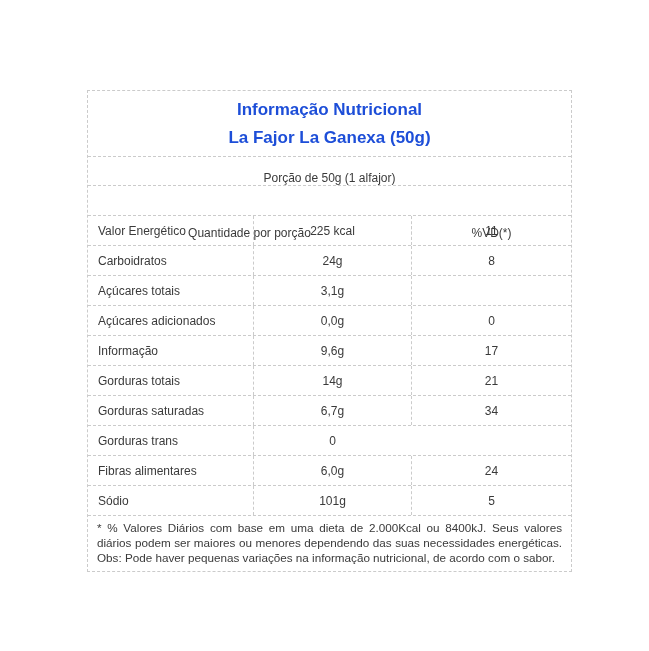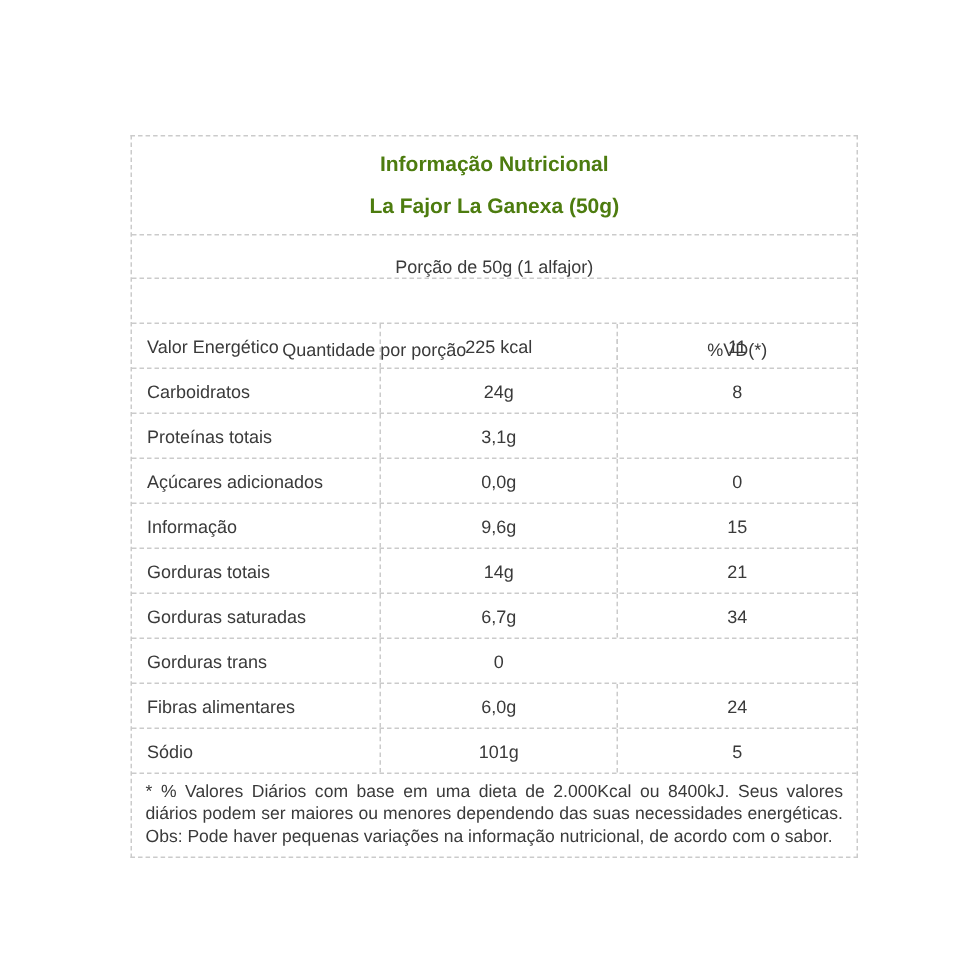--- a/index.html
+++ b/index.html
@@ -33,22 +33,22 @@
     height: 65px;
     display: flex;
     flex-direction: column;
     align-items: center;
     justify-content: center;
     gap: 15px;
     text-align: center;
   }
   .title-line {
     font-weight: bold;
-    color: #4d7c0f;
-    font-size: 14px;
+    color: #1d4ed8;
+    font-size: 17px;
     line-height: 13px;
   }
   .portion-row {
     height: 28px;
     border-top: 1px dashed #cbcbcb;
     display: flex;
     align-items: flex-end;
     justify-content: center;
   }
   .header-row {
@@ -123,35 +123,35 @@
     <div class="cell cell-vd">11</div>
   </div>
 
   <div class="data-row">
     <div class="cell cell-label">Carboidratos</div>
     <div class="cell cell-qty">24g</div>
     <div class="cell cell-vd">8</div>
   </div>
 
   <div class="data-row">
-    <div class="cell cell-label">Proteínas totais</div>
+    <div class="cell cell-label">Açúcares totais</div>
     <div class="cell cell-qty">3,1g</div>
     <div class="cell cell-vd"></div>
   </div>
 
   <div class="data-row">
     <div class="cell cell-label">Açúcares adicionados</div>
     <div class="cell cell-qty">0,0g</div>
     <div class="cell cell-vd">0</div>
   </div>
 
   <div class="data-row">
     <div class="cell cell-label">Informação</div>
     <div class="cell cell-qty">9,6g</div>
-    <div class="cell cell-vd">15</div>
+    <div class="cell cell-vd">17</div>
   </div>
 
   <div class="data-row">
     <div class="cell cell-label">Gorduras totais</div>
     <div class="cell cell-qty">14g</div>
     <div class="cell cell-vd">21</div>
   </div>
 
   <div class="data-row">
     <div class="cell cell-label">Gorduras saturadas</div>

